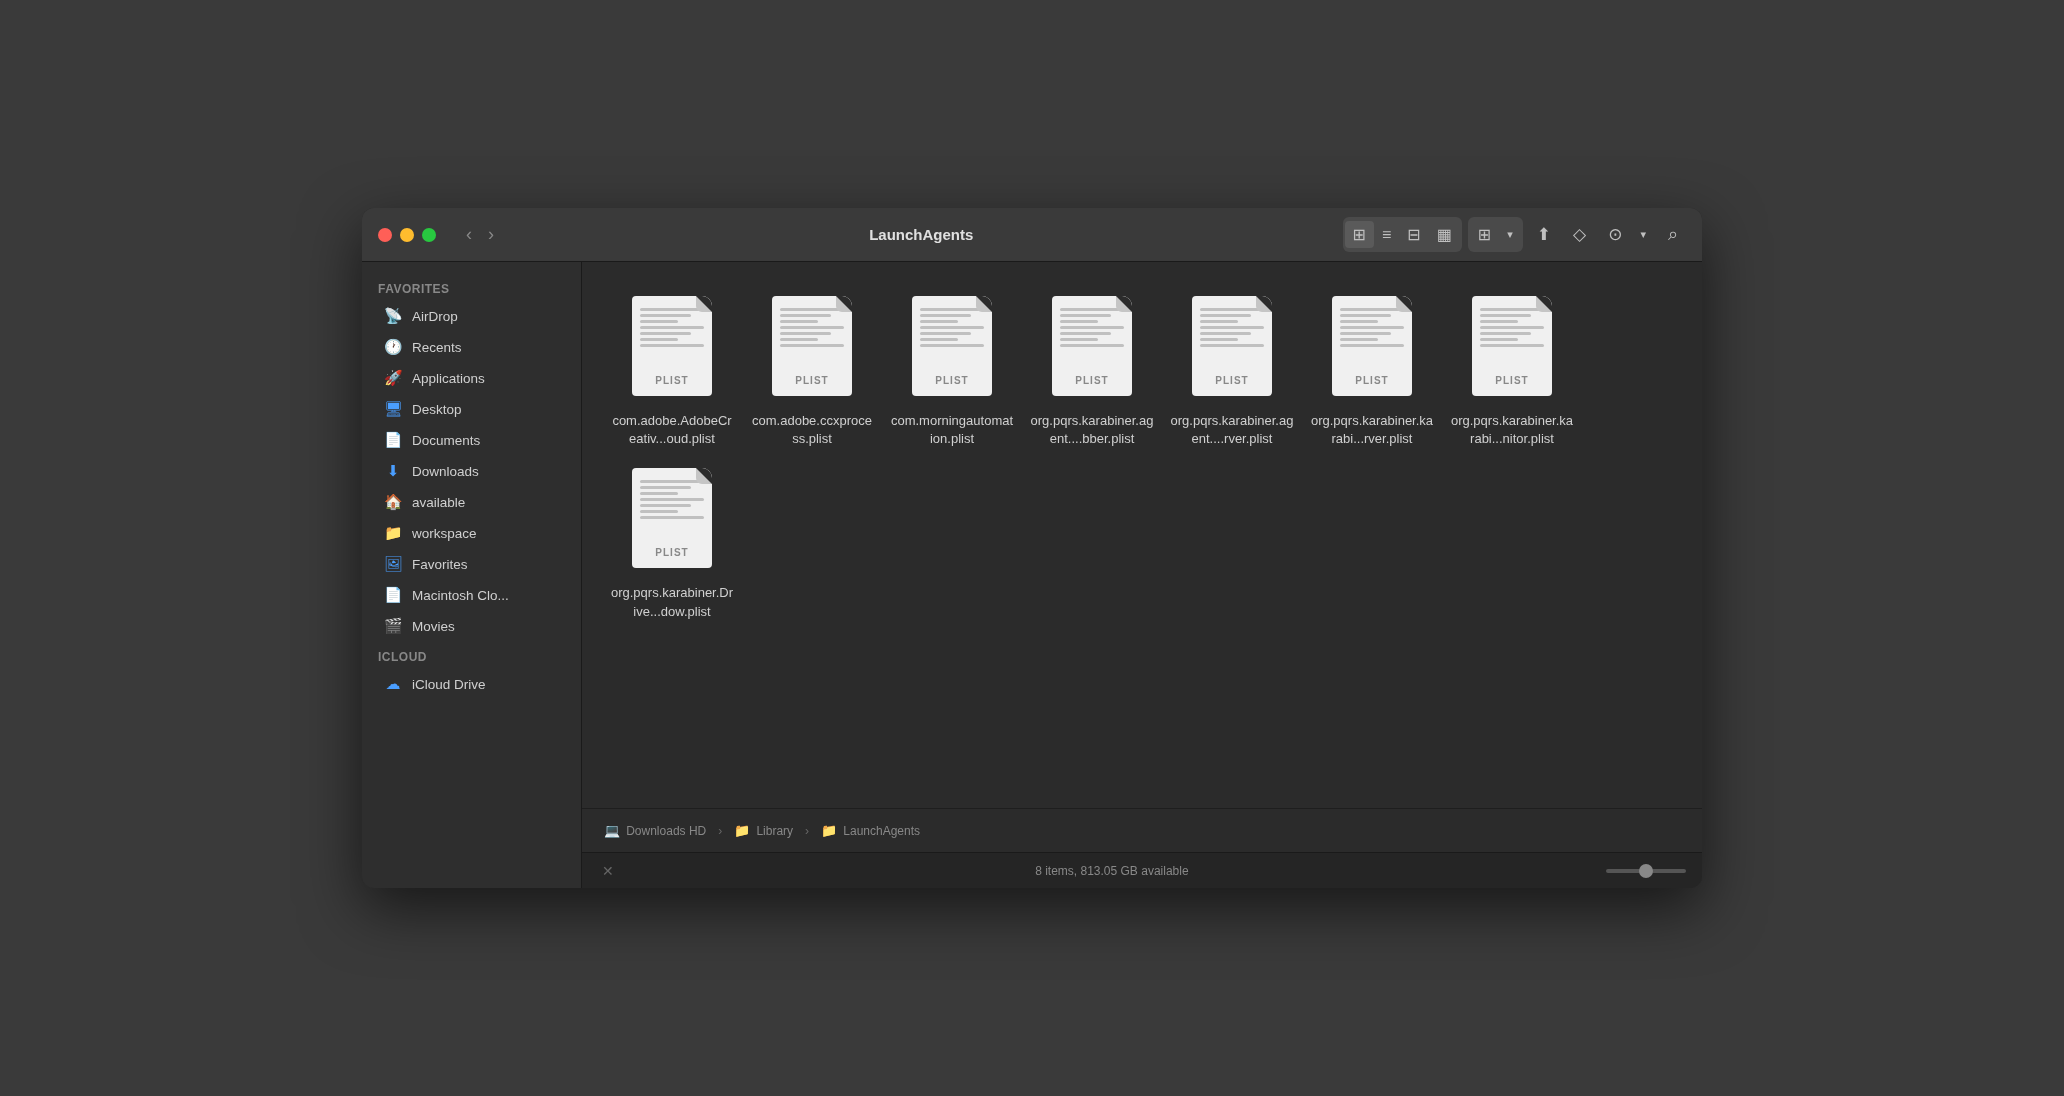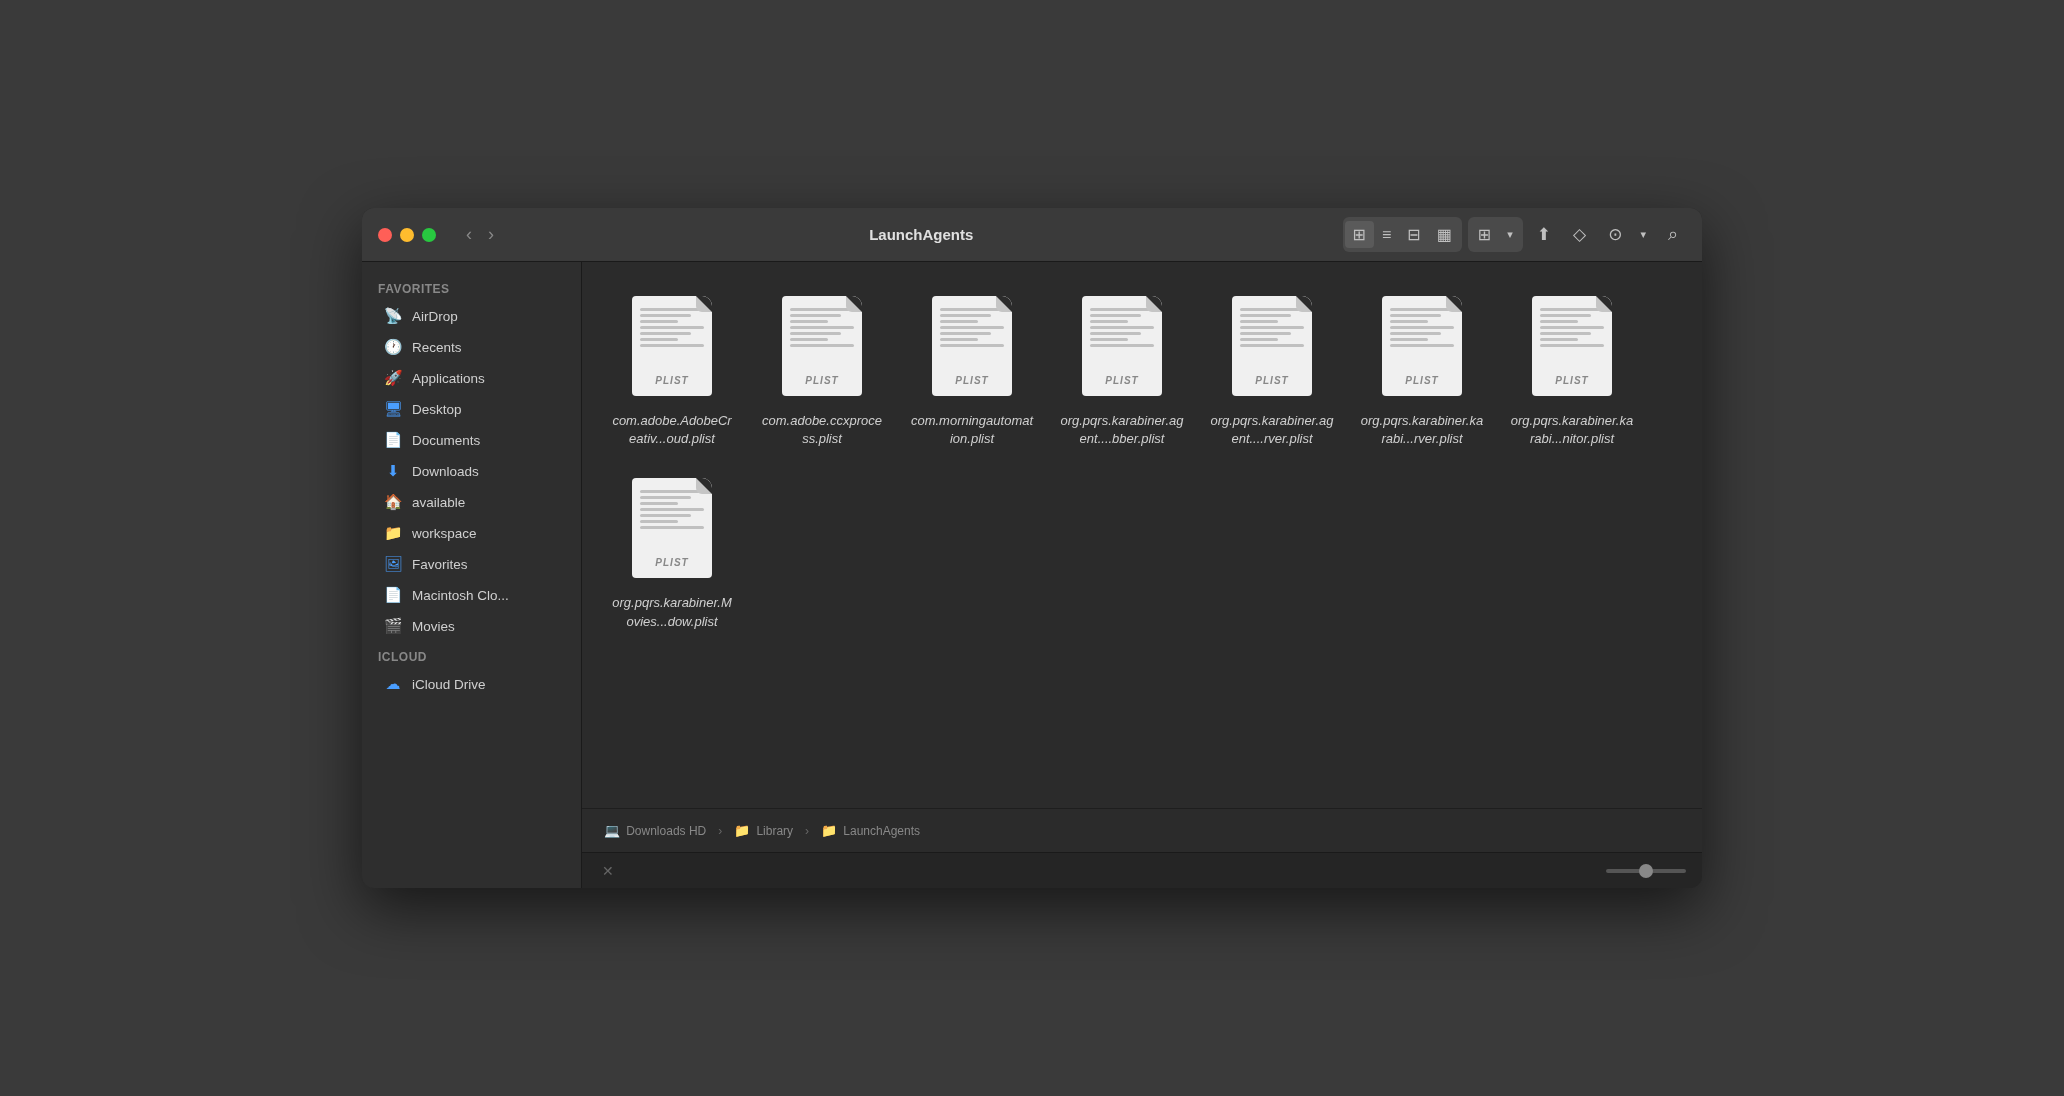--- a/index.html
+++ b/index.html
@@ -142,22 +142,21 @@
       overflow: hidden;
       background: #2b2b2b;
     }
     .file-grid {
       flex: 1;
       padding: 24px 20px;
       overflow-y: auto;
       display: flex;
       flex-wrap: wrap;
       align-content: flex-start;
-      gap: 10px;
-      font-style: italic;
+      gap: 0;
     }
     .file-grid::-webkit-scrollbar { width: 6px; }
     .file-grid::-webkit-scrollbar-thumb { background: #555; border-radius: 3px; }
     .file-item {
       display: flex;
       flex-direction: column;
       align-items: center;
       width: 140px;
       padding: 10px 8px;
       border-radius: 8px;
@@ -554,21 +553,21 @@
                 <div class="plist-line medium"></div>
                 <div class="plist-line short"></div>
                 <div class="plist-line full"></div>
                 <div class="plist-line medium"></div>
                 <div class="plist-line short"></div>
                 <div class="plist-line full"></div>
               </div>
               <div class="plist-label">PLIST</div>
             </div>
           </div>
-          <span class="file-name">org.pqrs.karabiner.Movies...dow.plist</span>
+          <span class="file-name">org.pqrs.karabiner.Drive...dow.plist</span>
         </div>
 
       </div>
 
       <div class="status-bar">
         <div class="breadcrumb">
           <div class="breadcrumb-item">
             <span class="breadcrumb-icon">💻</span>
             <span>Downloads HD</span>
           </div>
@@ -580,20 +579,21 @@
           <span class="breadcrumb-sep">›</span>
           <div class="breadcrumb-item">
             <span class="breadcrumb-icon">📁</span>
             <span>LaunchAgents</span>
           </div>
         </div>
       </div>
 
       <div class="status-bar-bottom">
         <span class="close-btn">✕</span>
+        <span class="status-text">8 items, 813.05 GB available</span>
         <div class="zoom-slider">
           <div class="slider-track">
             <div class="slider-thumb"></div>
           </div>
         </div>
       </div>
     </div>
   </div>
 </div>
 

